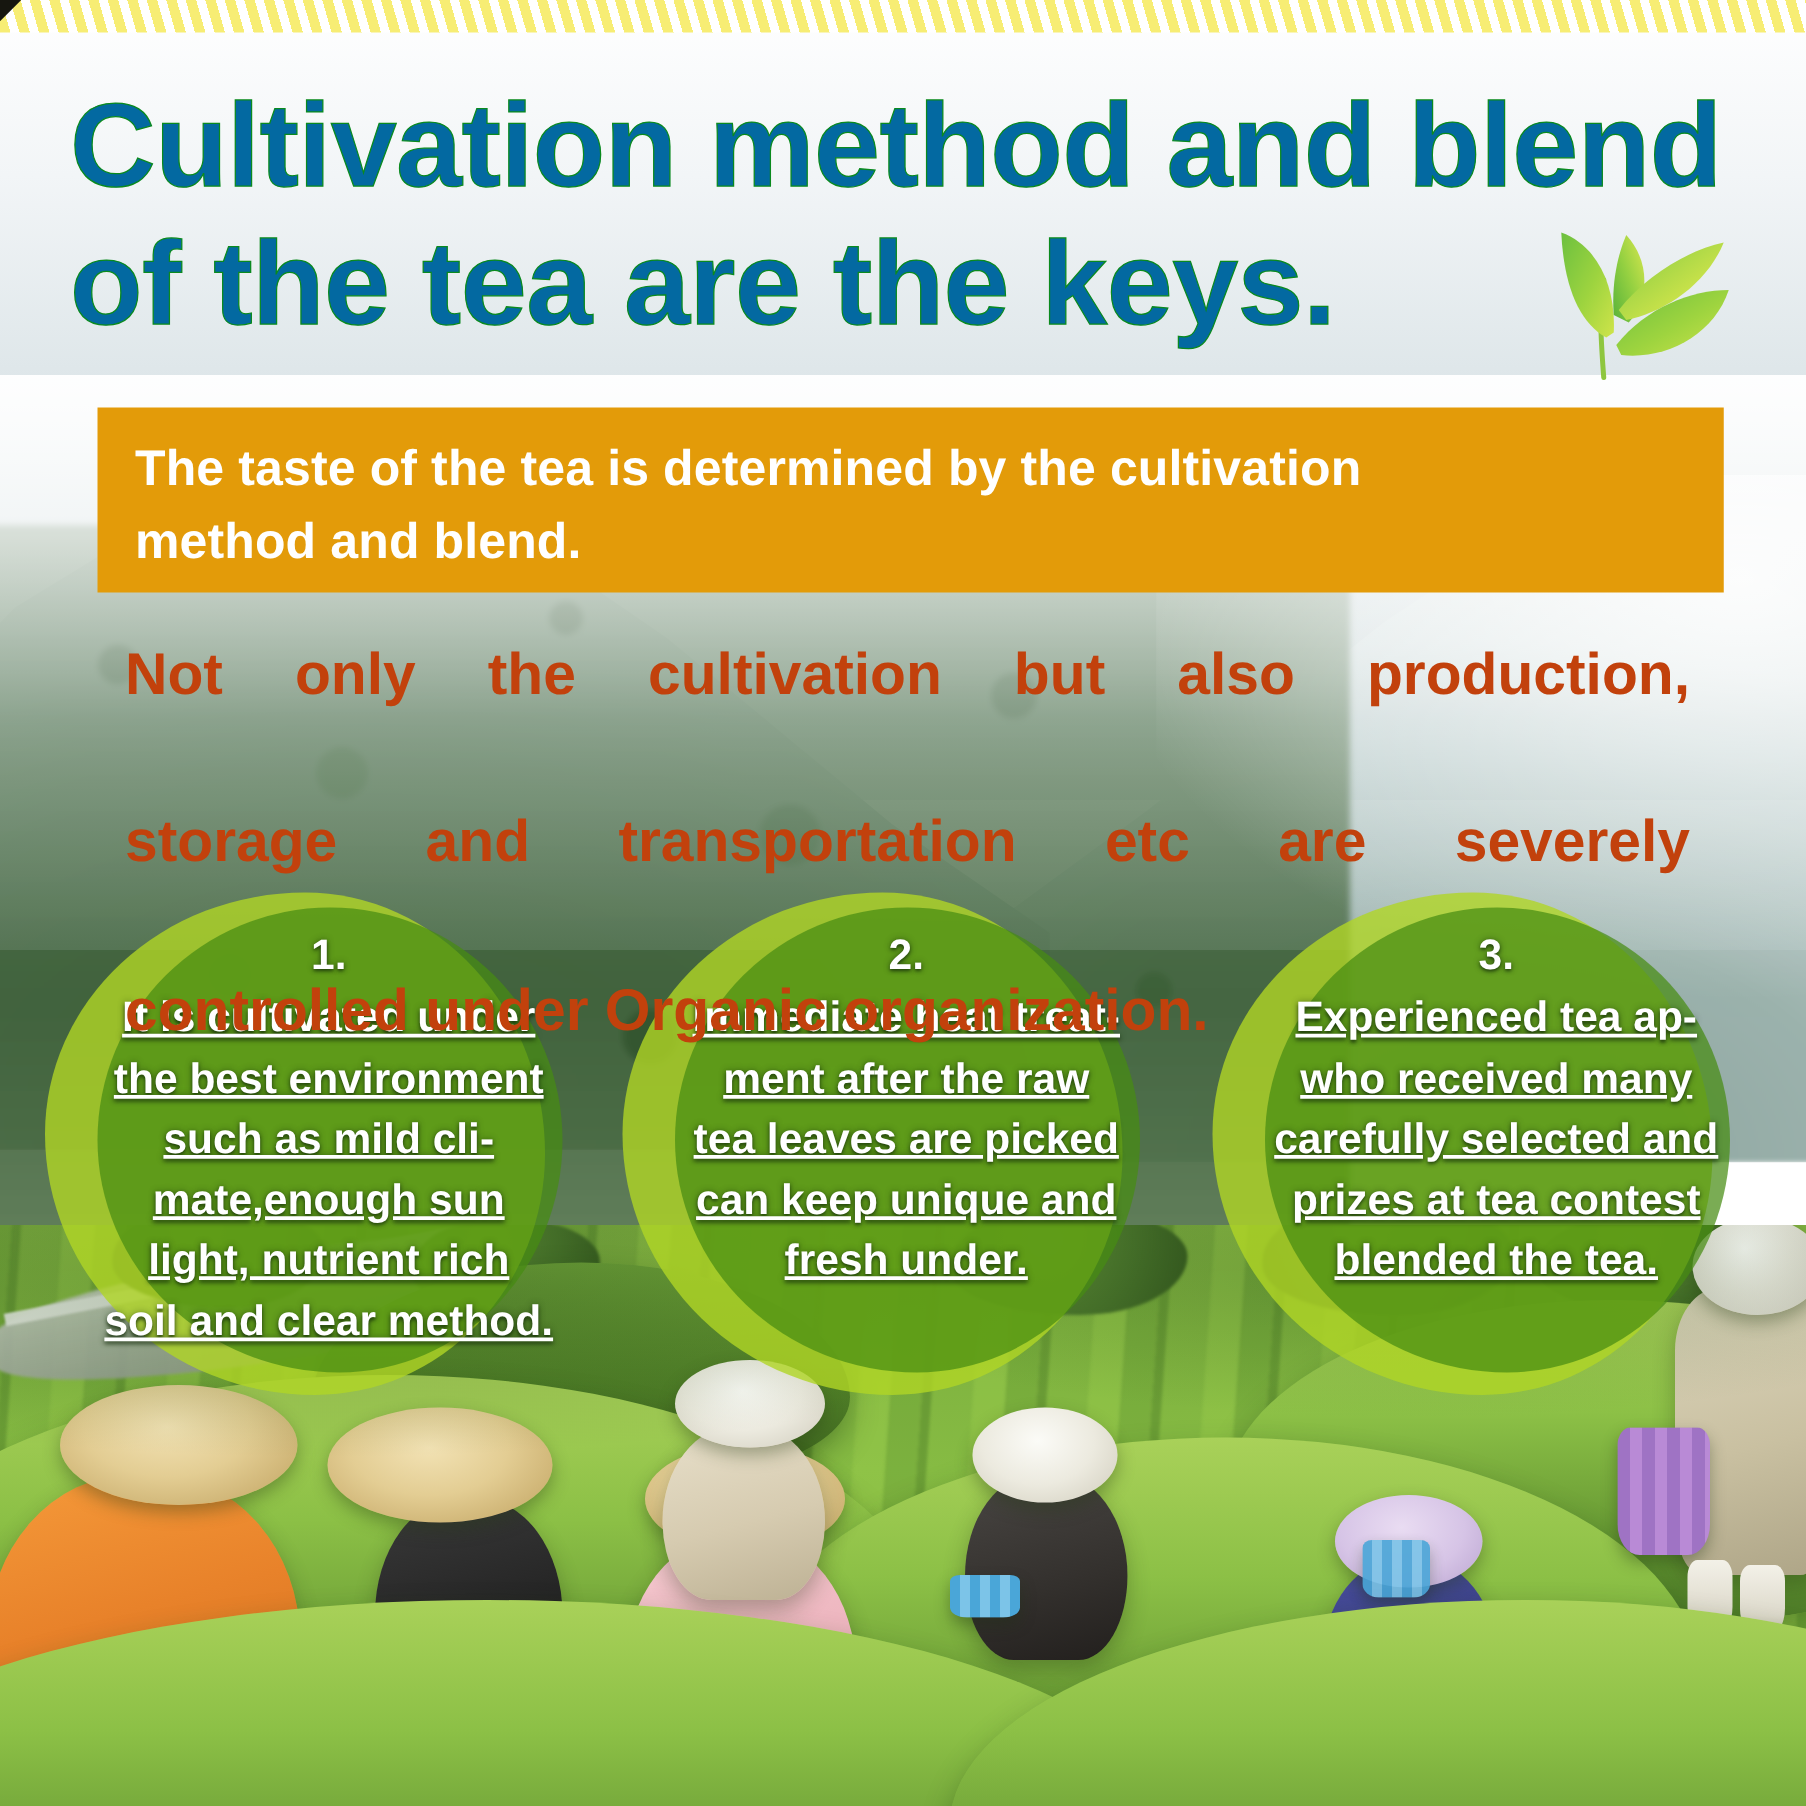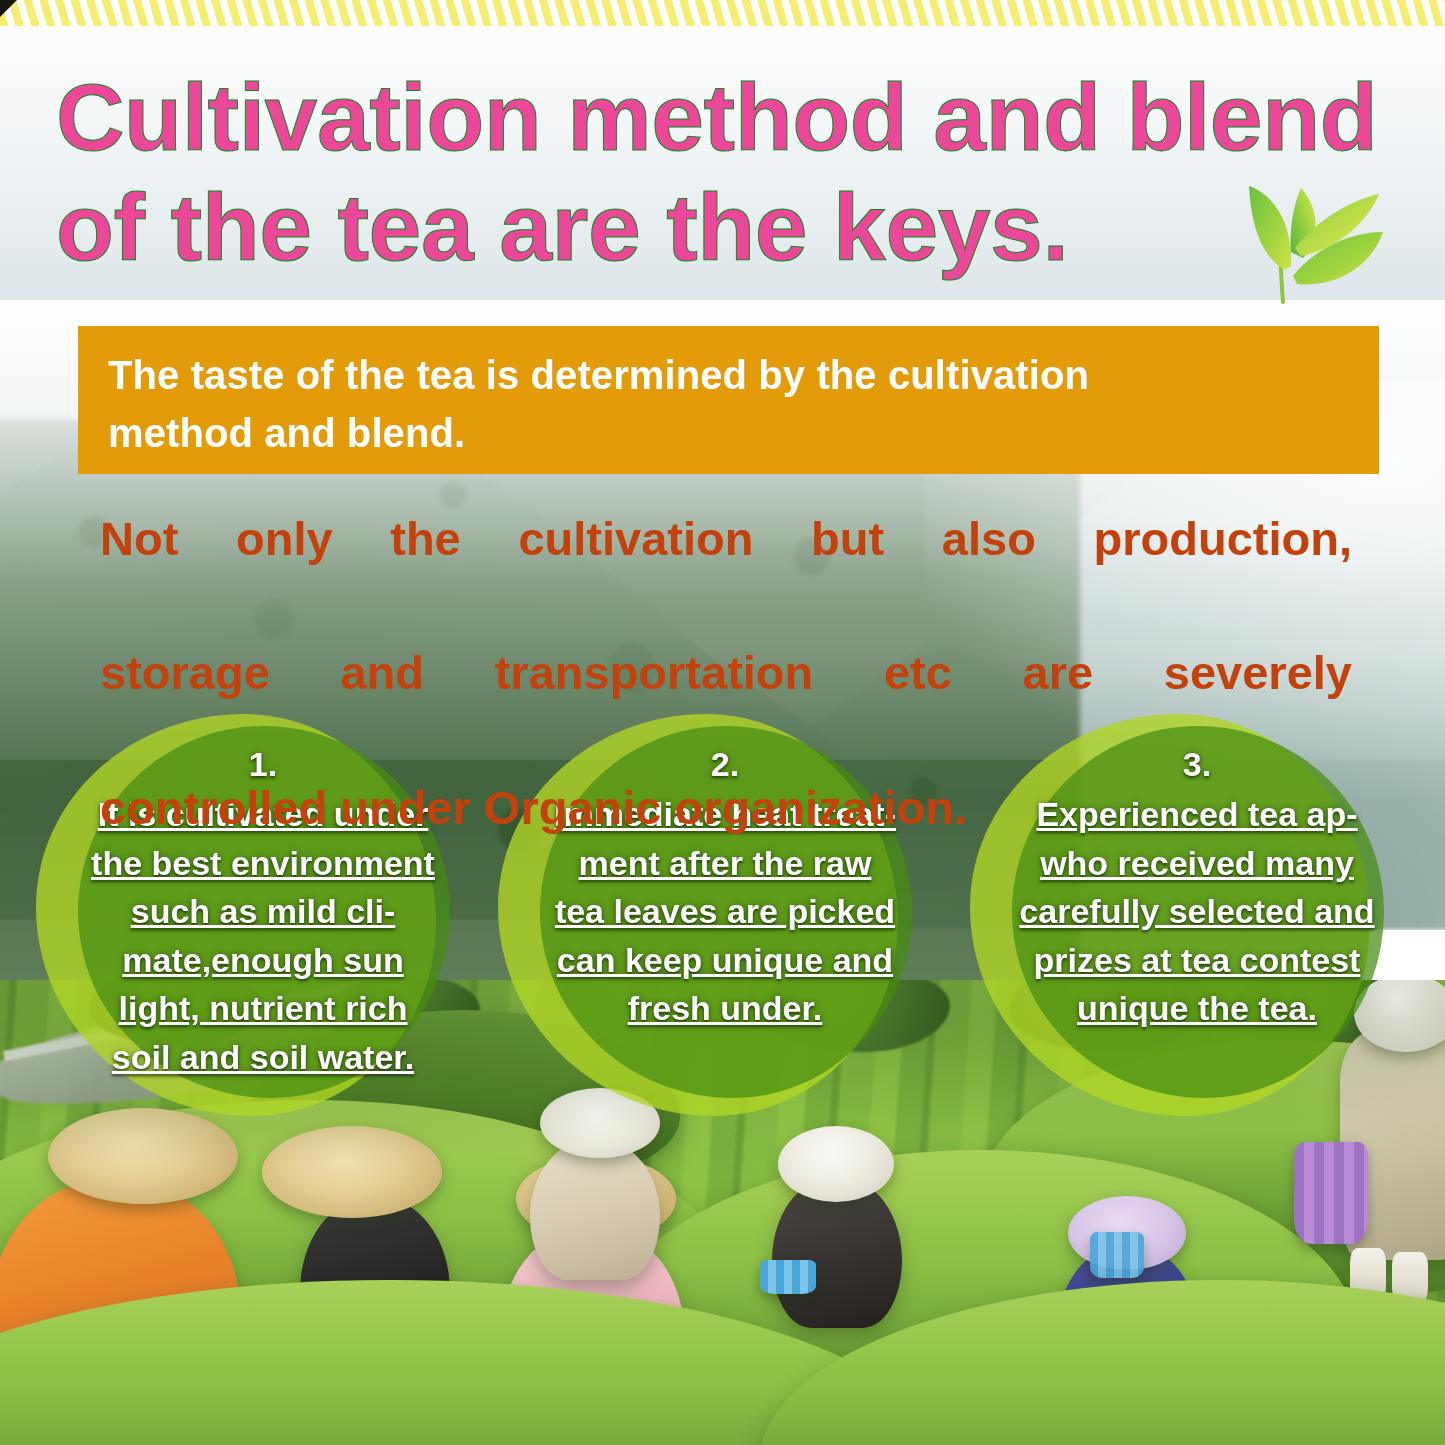--- a/index.html
+++ b/index.html
@@ -151,21 +151,21 @@
   }
   .stripe-nick{
     position:absolute;left:0;top:0;width:17px;height:17px;
     background:#16160f;
     clip-path:polygon(0 0,100% 0,0 100%);
   }
 
   
   .headline{
     position:absolute;left:56px;top:62px;width:1200px;
-    color:#ec4899;
+    color:#0369a1;
     font-size:95px;line-height:1.16;
     font-weight:bold;
     letter-spacing:-.5px;
     -webkit-text-stroke:1px #0a8a1e;
   }
   .headline .ln{display:block;white-space:nowrap;}
 
   .leaf-logo{
     position:absolute;left:1243px;top:166px;width:165px;height:150px;
   }
@@ -316,21 +316,21 @@
     <div class="blob-group g1">
       <div class="blob-outer"></div>
       <div class="blob-inner"></div>
       <div class="blob-text">
         <span class="blob-num">1.</span>
         <span class="blob-line">It is cultivated under</span>
         <span class="blob-line">the best environment</span>
         <span class="blob-line">such as mild cli-</span>
         <span class="blob-line">mate,enough sun</span>
         <span class="blob-line">light, nutrient rich</span>
-        <span class="blob-line">soil and soil water.</span>
+        <span class="blob-line">soil and clear method.</span>
       </div>
     </div>
 
     <div class="blob-group g2">
       <div class="blob-outer"></div>
       <div class="blob-inner"></div>
       <div class="blob-text">
         <span class="blob-num">2.</span>
         <span class="blob-line">Immediate heat treat-</span>
         <span class="blob-line">ment after the raw</span>
@@ -342,21 +342,21 @@
 
     <div class="blob-group g3">
       <div class="blob-outer"></div>
       <div class="blob-inner"></div>
       <div class="blob-text">
         <span class="blob-num">3.</span>
         <span class="blob-line">Experienced tea ap-</span>
         <span class="blob-line">who received many</span>
         <span class="blob-line">carefully selected and</span>
         <span class="blob-line">prizes at tea contest</span>
-        <span class="blob-line">unique the tea.</span>
+        <span class="blob-line">blended the tea.</span>
       </div>
     </div>
 
   </div>
 
   <div class="para">
     <span class="pl j">Not only the cultivation but also production,</span>
     <span class="pl j">storage and transportation etc are severely</span>
     <span class="pl">controlled under Organic organization.</span>
   </div>

